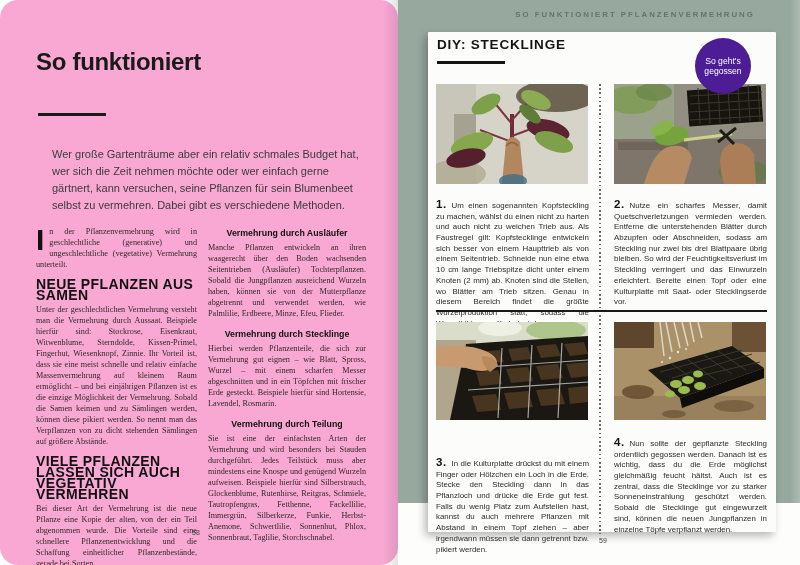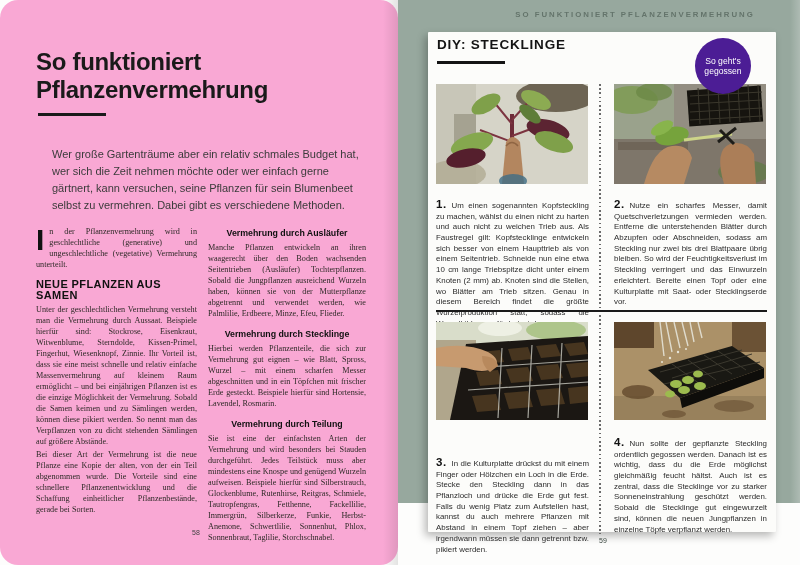--- a/index.html
+++ b/index.html
@@ -19,21 +19,21 @@
        font-size:11px;line-height:17px;color:#3b3b3b;font-weight:500;}
   .col{position:absolute;top:226px;font-family:"Liberation Serif",serif;
        font-size:8.2px;line-height:11px;color:#2e2a27;text-align:justify;
        hyphens:auto;-webkit-hyphens:auto;}
   .col p{margin:0 0 2px 0;}
   .col1{left:36px;width:161px;}
   .col2{left:208px;width:158px;top:228px;}
   .dropcap{float:left;font-family:"Liberation Sans",sans-serif;font-weight:900;
        font-size:30px;line-height:24px;margin:2px 5px 0 0;color:#111;}
   .sec-head{font-family:"Liberation Sans",sans-serif;font-weight:700;color:#111;
-       font-size:11px;line-height:11px;letter-spacing:0.4px;margin:9px 0 3px 0;text-align:left;}
+       font-size:14px;line-height:11px;letter-spacing:0.4px;margin:9px 0 3px 0;text-align:left;}
   .sub-head{font-family:"Liberation Sans",sans-serif;font-weight:700;color:#111;
        font-size:8.8px;line-height:11px;margin:10px 0 3px 0;text-align:center;}
   .sub-head:first-child{margin-top:0;}
   .pagenum-left{position:absolute;left:176px;top:529px;width:40px;text-align:center;
        font-size:7px;color:#444;}
 
   
   .right-page{position:absolute;left:398px;top:0;width:402px;height:503px;
        background:#97a89e;}
   .right-page::after{content:"";position:absolute;right:0;top:0;width:10px;height:565px;
@@ -67,29 +67,29 @@
        font-size:7px;color:#39463f;}
 </style>
 </head>
 <body>
 
 <div class="spread">
 
   <div class="left-page">
     <h1 class="title">
       <span>So funktioniert</span>
-      <span>Pflanzenvermehrung</span>
     </h1>
     <div class="title-rule"></div>
     <p class="intro">Wer große Gartenträume aber ein relativ schmales Budget hat, wer sich die Zeit nehmen möchte oder wer einfach gerne gärtnert, kann versuchen, seine Pflanzen für sein Blumenbeet selbst zu vermehren. Dabei gibt es verschiedene Methoden.</p>
 
     <div class="col col1">
       <p><span class="dropcap">I</span><span>n der Pflanzenvermehrung wird in geschlechtliche (generative) und ungeschlechtliche (vegetative) Vermehrung unterteilt.</span></p>
       <h3 class="sec-head">NEUE PFLANZEN AUS SAMEN</h3>
       <p>Unter der geschlechtlichen Vermehrung versteht man die Vermehrung durch Aussaat. Beispiele hierfür sind: Stockrose, Eisenkraut, Witwenblume, Sterndolde, Kissen-Primel, Fingerhut, Wiesenknopf, Zinnie. Ihr Vorteil ist, dass sie eine meist schnelle und relativ einfache Massenvermehrung auf kleinem Raum ermöglicht – und bei einjährigen Pflanzen ist es die einzige Möglichkeit der Vermehrung. Sobald die Samen keimen und zu Sämlingen werden, können diese pikiert werden. So nennt man das Verpflanzen von zu dicht stehenden Sämlingen auf größere Abstände.</p>
+      <h3 class="sec-head">VIELE PFLANZEN LASSEN SICH AUCH VEGETATIV VERMEHREN</h3>
       <p>Bei dieser Art der Vermehrung ist die neue Pflanze eine Kopie der alten, von der ein Teil abgenommen wurde. Die Vorteile sind eine schnellere Pflanzenentwicklung und die Schaffung einheitlicher Pflanzenbestände, gerade bei Sorten.</p>
     </div>
 
     <div class="col col2">
       <h4 class="sub-head">Vermehrung durch Ausläufer</h4>
       <p>Manche Pflanzen entwickeln an ihren waagerecht über den Boden wachsenden Seitentrieben (Ausläufer) Tochterpflanzen. Sobald die Jungpflanzen ausreichend Wurzeln haben, können sie von der Mutterpflanze abgetrennt und verwendet werden, wie Palmlilie, Erdbeere, Minze, Efeu, Flieder.</p>
       <h4 class="sub-head">Vermehrung durch Stecklinge</h4>
       <p>Hierbei werden Pflanzenteile, die sich zur Vermehrung gut eignen – wie Blatt, Spross, Wurzel – mit einem scharfen Messer abgeschnitten und in ein Töpfchen mit frischer Erde gesteckt. Beispiele hierfür sind Hortensie, Lavendel, Rosmarin.</p>
       <h4 class="sub-head">Vermehrung durch Teilung</h4>
       <p>Sie ist eine der einfachsten Arten der Vermehrung und wird besonders bei Stauden durchgeführt. Jedes Teilstück muss aber mindestens eine Knospe und genügend Wurzeln aufweisen. Beispiele hierfür sind Silberstrauch, Glockenblume, Rutenhirse, Reitgras, Schmiele, Tautropfengras, Fetthenne, Fackellilie, Immergrün, Silberkerze, Funkie, Herbst-Anemone, Schwertlilie, Sonnenhut, Phlox, Sonnenbraut, Taglilie, Storchschnabel.</p>

